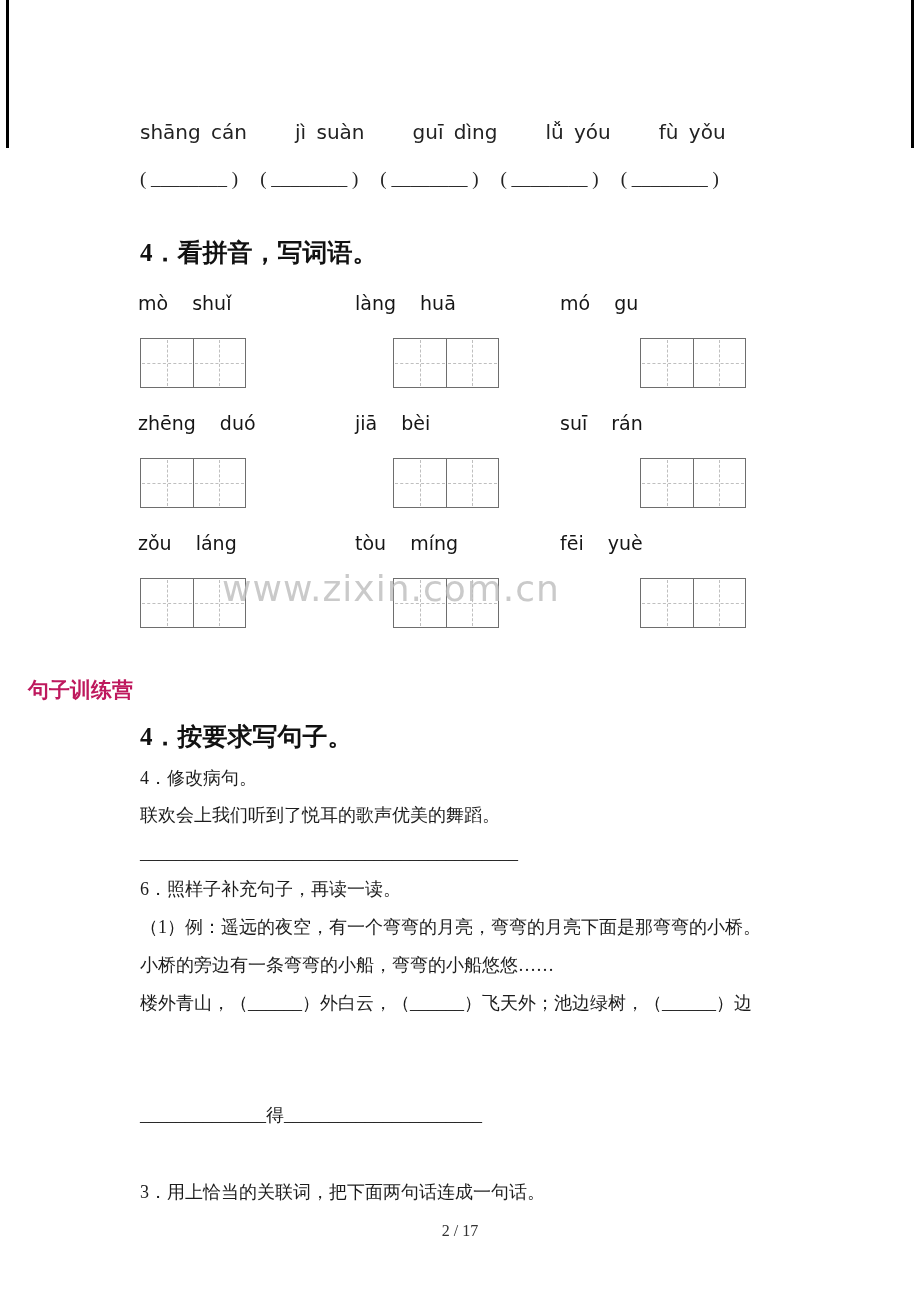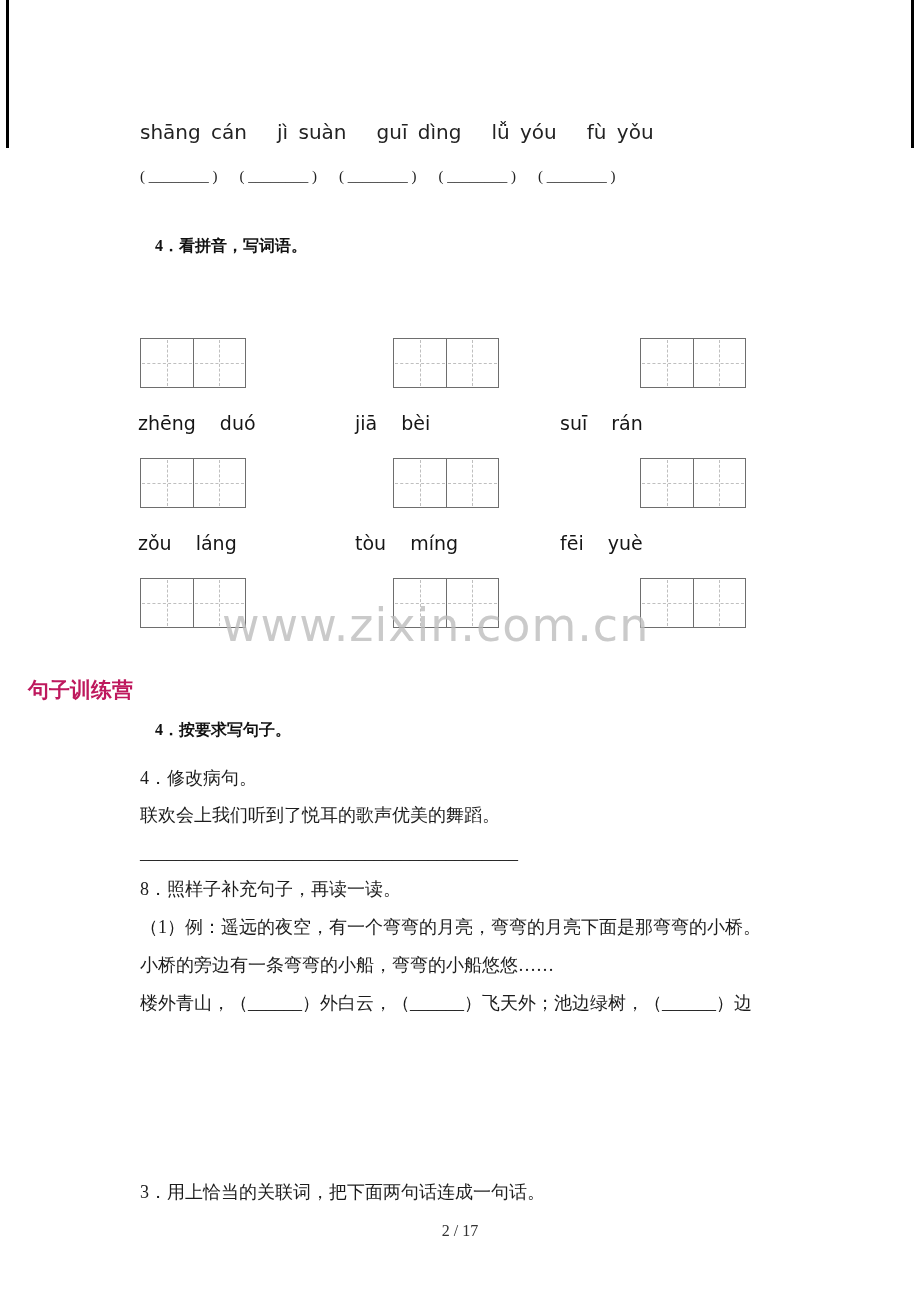--- a/index.html
+++ b/index.html
@@ -6,29 +6,29 @@
   .page {
     position: relative; width: 920px; height: 1302px; margin: 0 auto;
     background: #ffffff; overflow: hidden;
     font-family: "Liberation Serif", "DejaVu Serif", serif; color: #1c1c1c;
   }
   .edge { position: absolute; top: 0; width: 3px; height: 148px; background: #000; }
   .edge-left { left: 6px; }
   .edge-right { left: 911px; }
 
   .pinyin-words {
-    position: absolute; left: 140px; top: 120px; display: flex; gap: 30px;
+    position: absolute; left: 140px; top: 120px; display: flex; gap: 48px;
     font-family: "DejaVu Sans", "Liberation Sans", sans-serif;
     font-size: 20px; color: #222; word-spacing: 4px; white-space: nowrap;
   }
   .blank-row {
     position: absolute; left: 140px; top: 168px; display: flex; gap: 22px;
-    font-size: 15px; color: #222; white-space: nowrap;
+    font-size: 19px; color: #222; white-space: nowrap;
   }
-  .sec-title { position: absolute; left: 155px; font-weight: bold; font-size: 16px; color: #111; white-space: nowrap; }
+  .sec-title { position: absolute; left: 140px; font-weight: bold; font-size: 25px; color: #111; white-space: nowrap; }
 
   .pyrow, .gridrow { position: absolute; left: 0; width: 100%; height: 54px; }
   .pylabel {
     position: absolute;
     font-family: "DejaVu Sans", "Liberation Sans", sans-serif;
     font-size: 19px; color: #151515; word-spacing: 18px; white-space: nowrap;
   }
   .tian {
     position: absolute; display: flex; width: 106px; height: 50px;
     border: 1px solid #6e6e6e; box-sizing: border-box; background: #fff;
@@ -38,23 +38,23 @@
   .tcell::before {
     content: ""; position: absolute; left: 50%; top: 1px; bottom: 1px; width: 0;
     border-left: 1px dashed #bfbfbf;
   }
   .tcell::after {
     content: ""; position: absolute; top: 50%; left: 1px; right: 1px; height: 0;
     border-top: 1px dashed #bfbfbf;
   }
 
   .watermark {
-    position: absolute; left: 222px; top: 598px; z-index: 5;
+    position: absolute; left: 222px; top: 568px; z-index: 5;
     font-family: "DejaVu Sans", "Liberation Sans", sans-serif;
-    font-size: 46px; color: #bdbdbd; opacity: 0.8; letter-spacing: 1px; white-space: nowrap;
+    font-size: 36px; color: #bdbdbd; opacity: 0.8; letter-spacing: 1px; white-space: nowrap;
   }
 
   .center-head {
     position: absolute; left: 0; top: 676px; width: 100%; text-align: left;
     font-weight: bold; font-size: 21px; color: #be185d; padding-left: 28px;
   }
   .bline { position: absolute; left: 140px; font-size: 18px; color: #1c1c1c; white-space: nowrap; }
   .footer { position: absolute; left: 0; top: 1222px; width: 100%; text-align: center; font-size: 16px; color: #333; }
 </style>
 </head>
@@ -76,20 +76,25 @@
   <div class="blank-row">
     <span>( ________ )</span>
     <span>( ________ )</span>
     <span>( ________ )</span>
     <span>( ________ )</span>
     <span>( ________ )</span>
   </div>
 
   <div class="sec-title" style="top:236px">4．看拼音，写词语。</div>
 
+  <div class="pyrow" style="top:292px">
+    <span class="pylabel" style="left:138px">mò shuǐ</span>
+    <span class="pylabel" style="left:355px">làng huā</span>
+    <span class="pylabel" style="left:560px">mó gu</span>
+  </div>
 
   <div class="gridrow" style="top:338px">
     <div class="tian" style="left:140px">
       <div class="tcell"></div>
       <div class="tcell"></div>
     </div>
     <div class="tian" style="left:393px">
       <div class="tcell"></div>
       <div class="tcell"></div>
     </div>
@@ -142,21 +147,22 @@
   </div>
 
   <div class="watermark">www.zixin.com.cn</div>
 
   <div class="center-head">句子训练营</div>
   <div class="sec-title" style="top:720px">4．按要求写句子。</div>
 
   <div class="bline" style="top:766px">4．修改病句。</div>
   <div class="bline" style="top:843px">__________________________________________</div>
   <div class="bline" style="top:803px">联欢会上我们听到了悦耳的歌声优美的舞蹈。</div>
-  <div class="bline" style="top:877px">8．照样子补充句子，再读一读。</div>
+  <div class="bline" style="top:877px">6．照样子补充句子，再读一读。</div>
   <div class="bline" style="top:915px">（1）例：遥远的夜空，有一个弯弯的月亮，弯弯的月亮下面是那弯弯的小桥。</div>
   <div class="bline" style="top:953px">小桥的旁边有一条弯弯的小船，弯弯的小船悠悠……</div>
   <div class="bline" style="top:991px">楼外青山，（______）外白云，（______）飞天外；池边绿树，（______）边</div>
+  <div class="bline" style="top:1103px">______________得______________________</div>
   <div class="bline" style="top:1180px">3．用上恰当的关联词，把下面两句话连成一句话。</div>
 
   <div class="footer">2 / 17</div>
 
 </div>
 
 </body></html>

